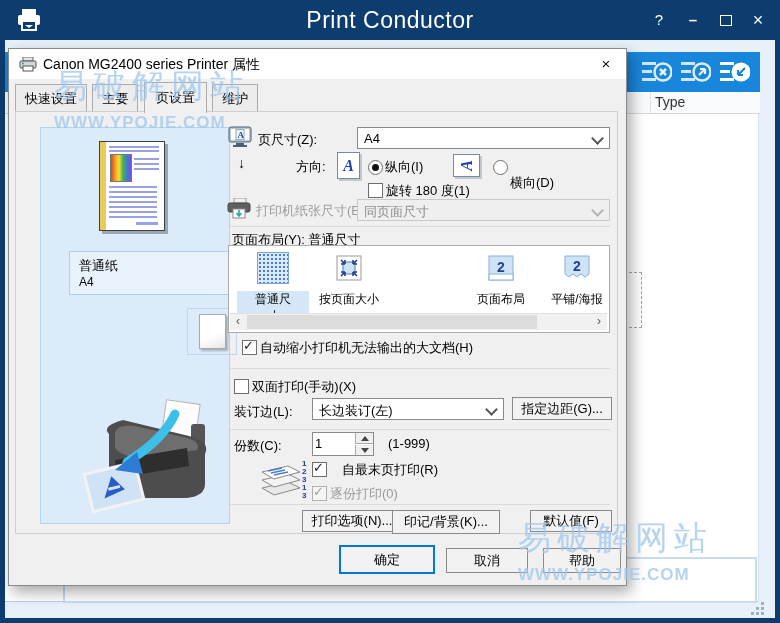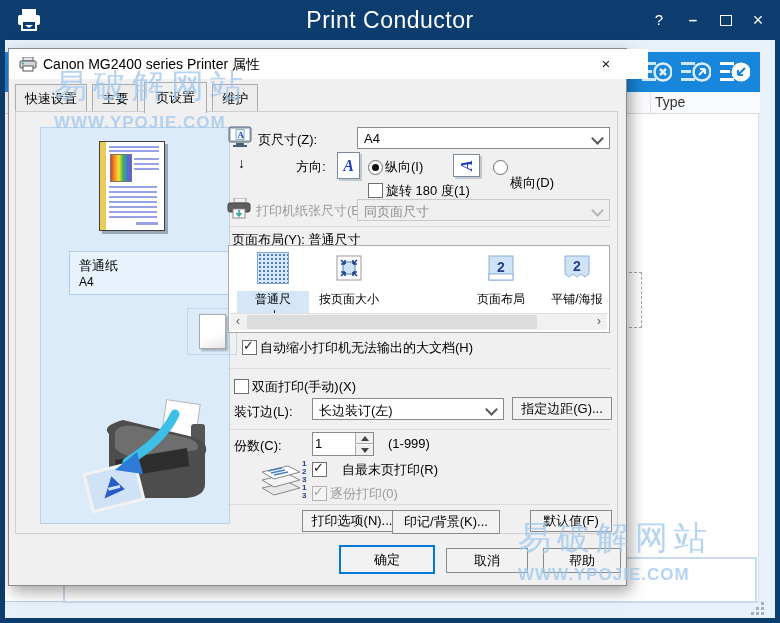--- a/index.html
+++ b/index.html
@@ -18,21 +18,21 @@
   #type-hd{left:650px;top:2px;font-size:14px;color:#333;}
   #listarea{left:0;top:74px;width:753px;height:487px;background:#fff;border-bottom:1px solid #b9cfe4;border-right:1px solid #d5e2ef;}
   #dropzone{left:395px;top:158px;width:240px;height:54px;border:1px dashed #a3a3a3;}
   #bottompanel{left:58px;top:443px;width:690px;height:42px;background:#fff;border:2px solid #c9dcef;}
   #emptymsg{left:24px;top:2px;font-size:17px;color:#3f3f3f;}
   #grip{left:744px;top:562px;width:16px;height:14px;}
   #grip i{position:absolute;width:3px;height:3px;background:#9fb0c4;}
   
   #dlg{left:8px;top:48px;width:617px;height:536px;background:#f0f0f0;border:1px solid #8a8a8a;
        box-shadow:4px 6px 14px rgba(0,0,0,.35);z-index:10;}
-  #dlg-title{left:0;top:0;width:100%;height:30px;background:#fff;padding-left:22px;}
+  #dlg-title{left:0;top:0;width:100%;height:30px;background:#fff;}
   #dlg-title-text{left:34px;top:7px;font-size:14px;color:#000;}
   #dlg-close{left:582px;top:2px;width:30px;height:26px;text-align:center;line-height:26px;font-size:15px;color:#111;}
   .tab{display:inline-block;border:1px solid #acacac;border-bottom:none;background:#ececec;
        font-size:13px;padding:5px 9px 4px 9px;margin-right:1px;vertical-align:bottom;color:#000;}
   .tab.active{background:#f0f0f0;padding:6px 11px 6px 11px;position:relative;top:1px;z-index:3;}
   #tabs{left:6px;top:32px;height:30px;}
   #page{left:6px;top:62px;width:601px;height:421px;background:#f0f0f0;border:1px solid #cfcfcf;z-index:1;}
   .lbl{font-size:13px;color:#000;white-space:nowrap;}
   .lbl.dis{color:#9b9b9b;}
   .sep{left:212px;width:382px;height:1px;background:#dadada;}

